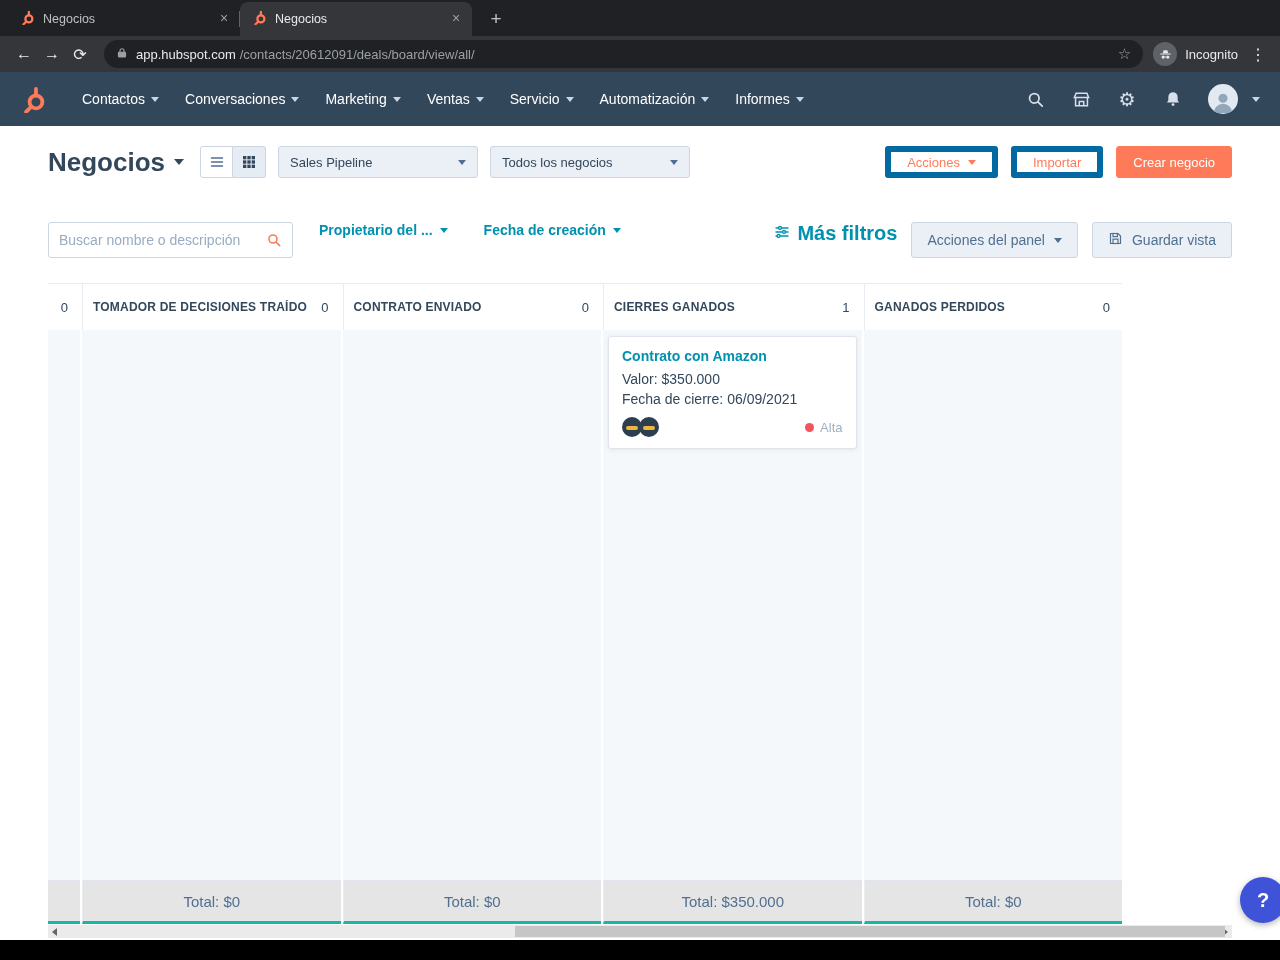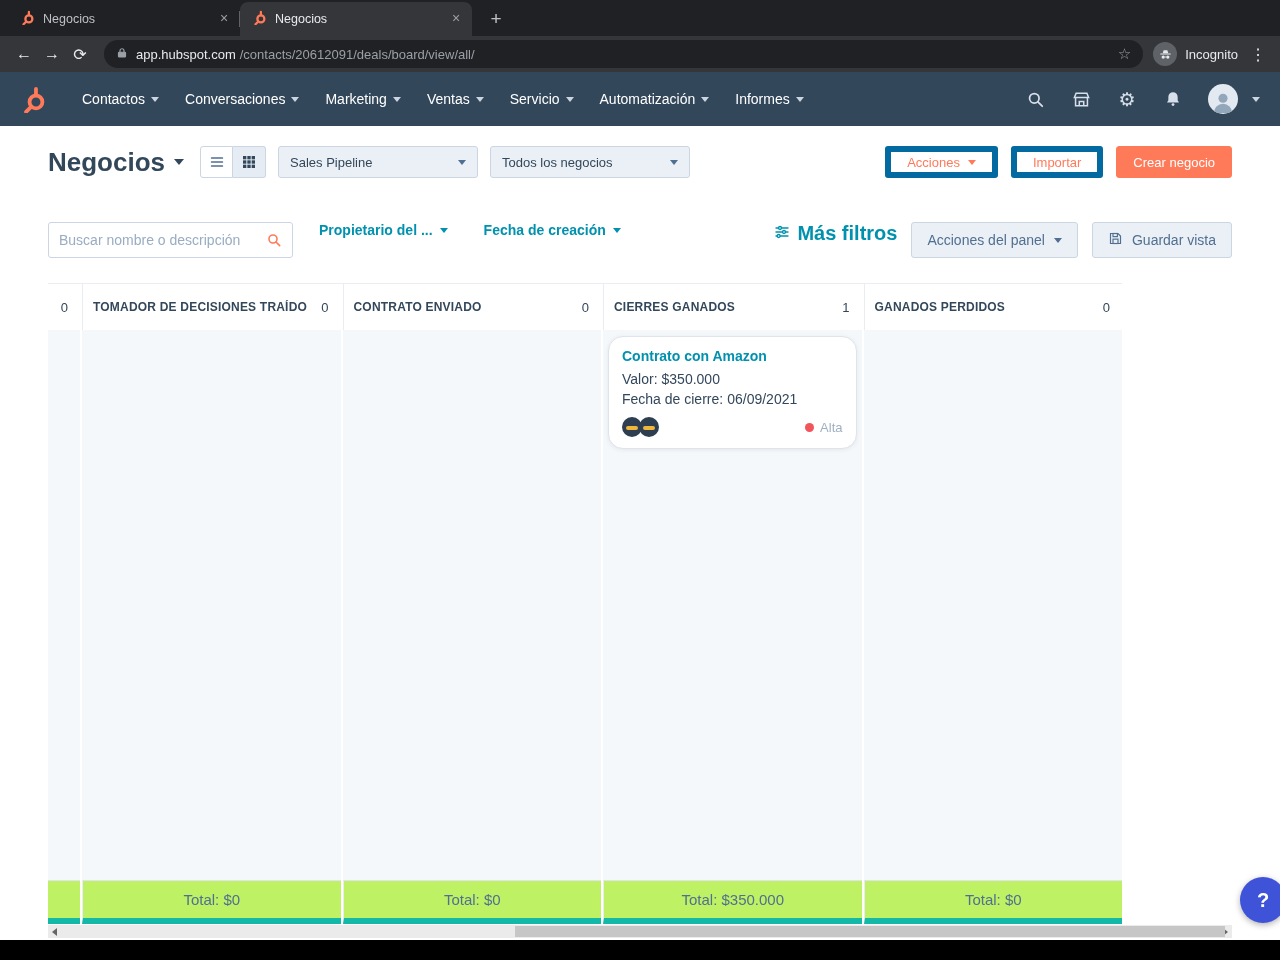--- a/index.html
+++ b/index.html
@@ -73,23 +73,23 @@
   .bcol { display: flex; flex-direction: column; }
   .bcol + .bcol { margin-left: 2px; }
   .bcol.narrow { width: 32px; flex: none; }
   .bcol.main { flex: 1; min-width: 0; }
   .bhead { height: 46px; background: #fff; display: flex; align-items: center; justify-content: space-between; padding: 0 12px 0 10px; }
   .bcol + .bcol .bhead, .bcol + .bcol .bfoot { border-left: 1px solid #e9edf2; }
   .narrow .bhead { justify-content: flex-end; }
   .bname { font-size: 12px; font-weight: 700; color: #33475b; letter-spacing: .2px; overflow: hidden; white-space: nowrap; text-overflow: ellipsis; }
   .bcount { font-size: 13px; color: #33475b; margin-left: 8px; }
   .bbody { height: 550px; background: #f5f8fa; }
-  .bfoot { height: 44px; background: #bef264; border-top: 1px solid #dfe3eb; border-bottom: 6px solid #14b8a6; display: flex; align-items: center; justify-content: center; font-size: 15px; color: #516f90; }
-
-  .card { margin: 6px 5px; background: #fff; border: 1px solid #dfe3eb; border-radius: 15px; box-shadow: 0 1px 4px rgba(45,62,80,.09); padding: 11px 13px; cursor: pointer; }
+  .bfoot { height: 44px; background: #e5e5e5; border-top: 1px solid #dfe3eb; border-bottom: 3px solid #14b8a6; display: flex; align-items: center; justify-content: center; font-size: 15px; color: #516f90; }
+
+  .card { margin: 6px 5px; background: #fff; border: 1px solid #dfe3eb; border-radius: 3px; box-shadow: 0 1px 4px rgba(45,62,80,.09); padding: 11px 13px; cursor: pointer; }
   .card-title { color: #0091ae; font-size: 14px; font-weight: 700; margin-bottom: 5px; }
   .card-line { font-size: 14px; color: #33475b; line-height: 20px; }
   .card-line .lbl { margin-right: 4px; }
   .card-foot { display: flex; align-items: center; margin-top: 8px; }
   .avatars { display: flex; }
   .avatar-chip { width: 20px; height: 20px; border-radius: 50%; background: #2d3e50; position: relative; }
   .avatar-chip + .avatar-chip { margin-left: -3px; }
   .avatar-chip::after { content: ""; position: absolute; left: 4px; right: 4px; top: 9px; height: 4px; background: #f0b63b; border-radius: 2px; }
   .priority { margin-left: auto; display: flex; align-items: center; gap: 6px; font-size: 13px; color: #9fb0c4; }
   .pdot { width: 9px; height: 9px; border-radius: 50%; background: #f2545b; }

